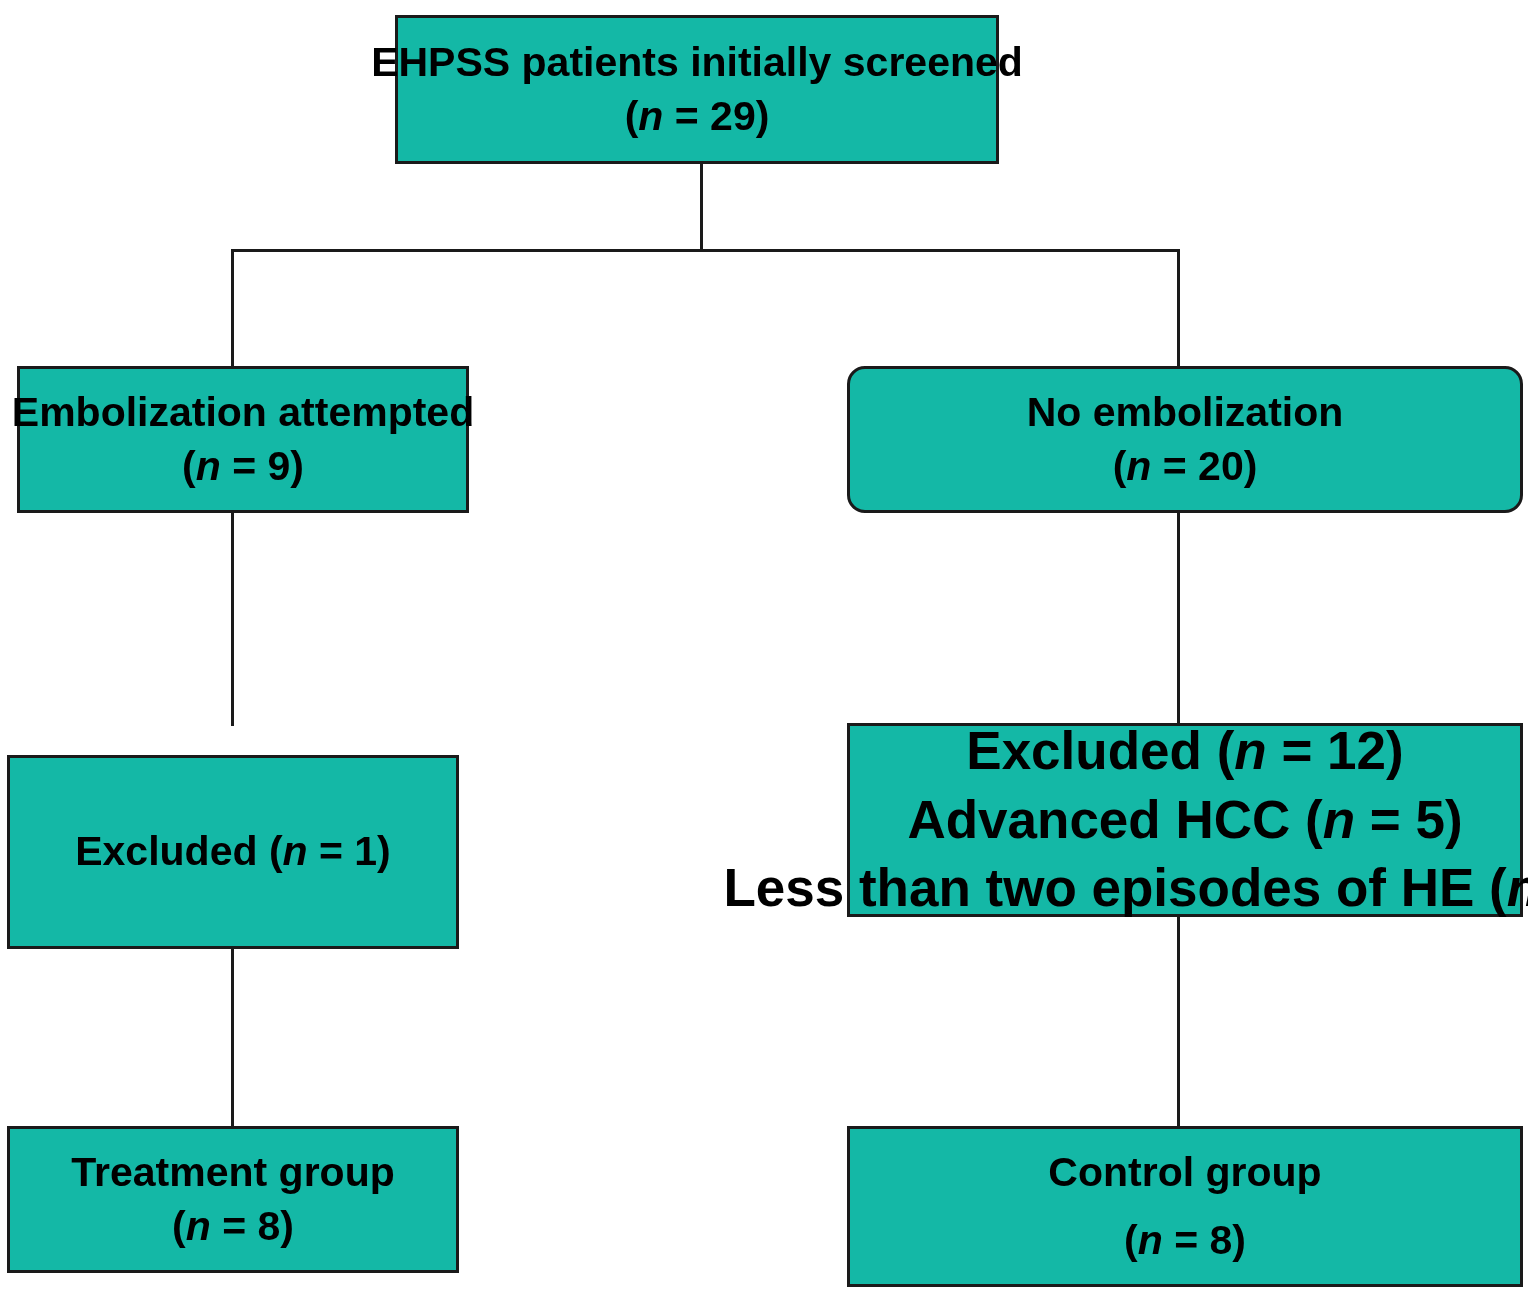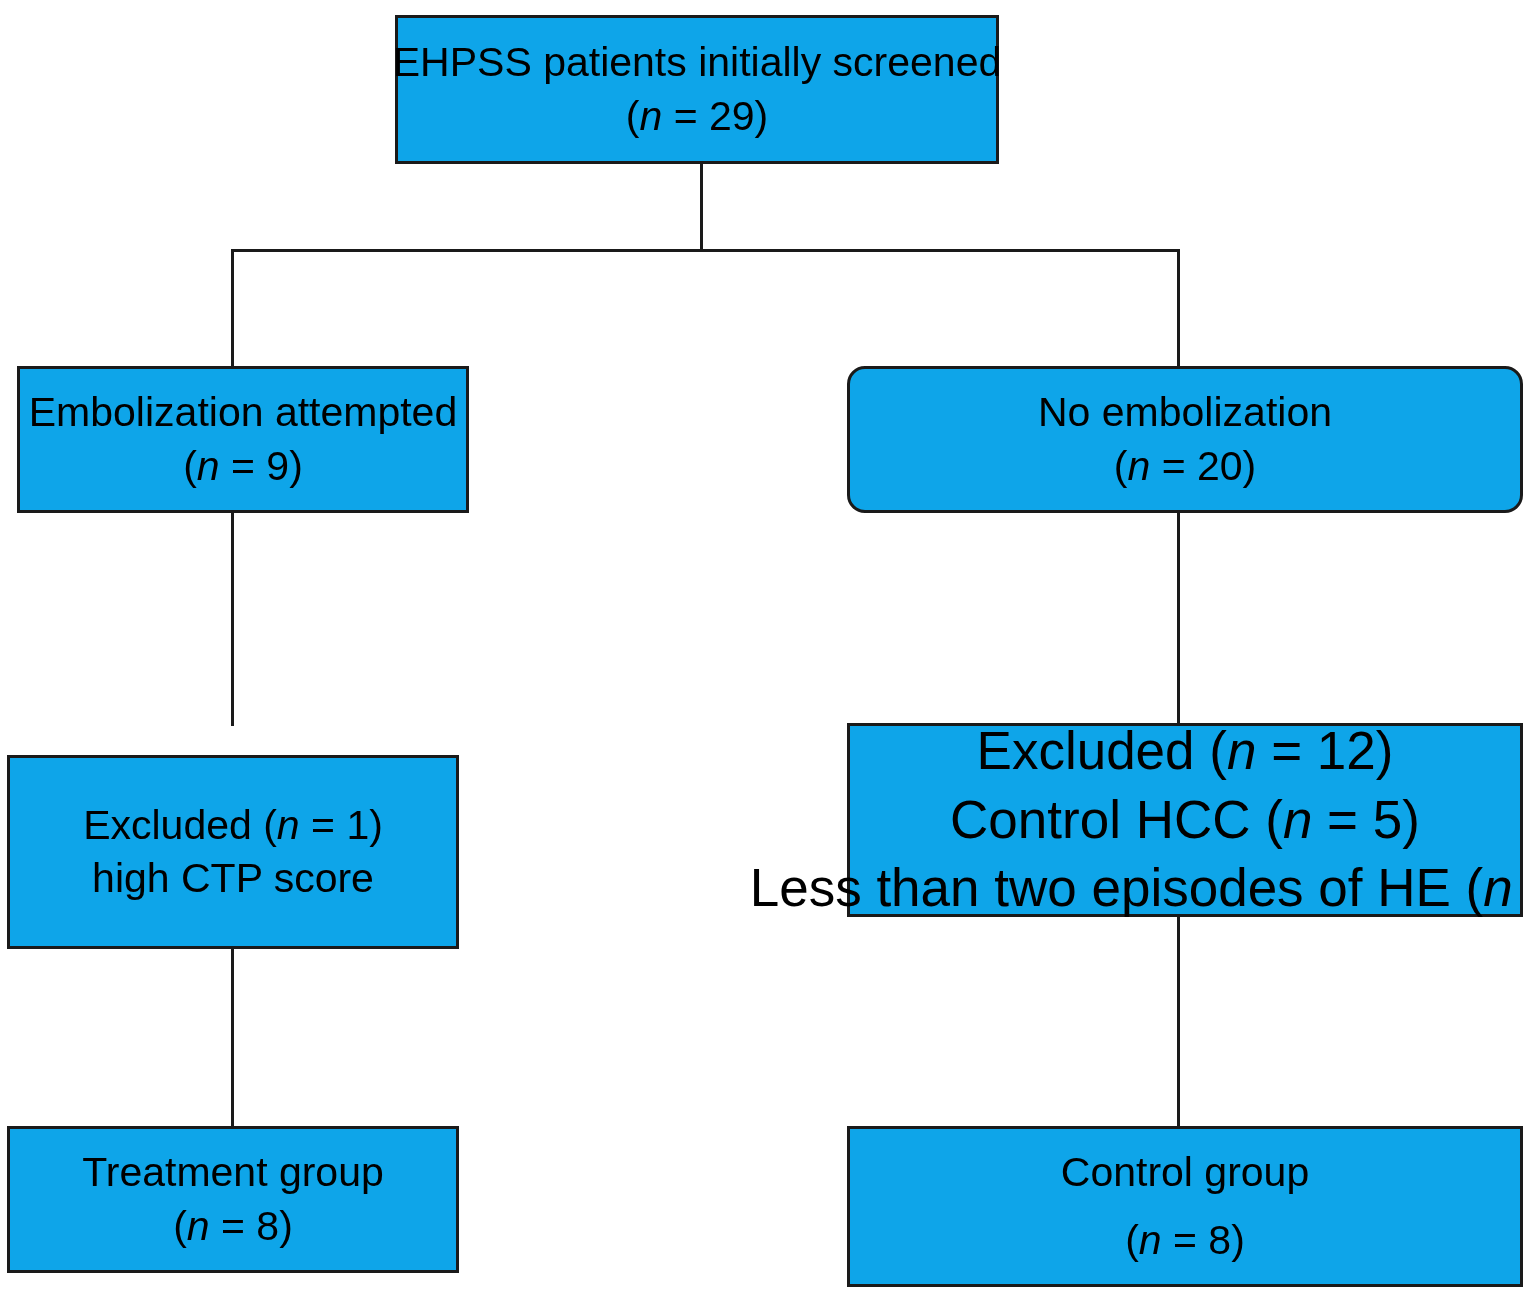--- a/index.html
+++ b/index.html
@@ -16,30 +16,31 @@
     position: relative;
     width: 1528px;
     height: 1290px;
     background: #ffffff;
     overflow: hidden;
   }
   .node-box {
     position: absolute;
     box-sizing: border-box;
     border: 3px solid #1a1a1a;
-    background: #0ea5e9;
+    background: #14b8a6;
     display: flex;
     flex-direction: column;
     align-items: center;
     justify-content: center;
     text-align: center;
     line-height: 1.30;
     font-size: 41px;
     color: #000000;
     z-index: 2;
+    font-weight: bold;
   }
   .node-line {
     display: block;
     white-space: nowrap;
   }
   .node-line em {
     font-style: italic;
   }
   
   .conn-v {
@@ -100,26 +101,25 @@
   <div class="node-box" id="box-noembol">
     <span class="node-line">No embolization</span>
     <span class="node-line"><span>(</span><em>n</em><span> = 20)</span></span>
   </div>
 
   <div class="conn-v" id="conn-left-mid"></div>
   <div class="conn-v" id="conn-right-mid"></div>
 
   <div class="node-box" id="box-excl-left">
     <span class="node-line"><span>Excluded (</span><em>n</em><span> = 1)</span></span>
-    <span class="node-line">high CTP score</span>
   </div>
 
   <div class="node-box" id="box-excl-right">
     <span class="node-line"><span>Excluded (</span><em>n</em><span> = 12)</span></span>
-    <span class="node-line"><span>Control HCC (</span><em>n</em><span> = 5)</span></span>
+    <span class="node-line"><span>Advanced HCC (</span><em>n</em><span> = 5)</span></span>
     <span class="node-line"><span>Less than two episodes of HE (</span><em>n</em><span> = 7)</span></span>
   </div>
 
   <div class="conn-v" id="conn-left-bot"></div>
   <div class="conn-v" id="conn-right-bot"></div>
 
   <div class="node-box" id="box-treatment">
     <span class="node-line">Treatment group</span>
     <span class="node-line"><span>(</span><em>n</em><span> = 8)</span></span>
   </div>

